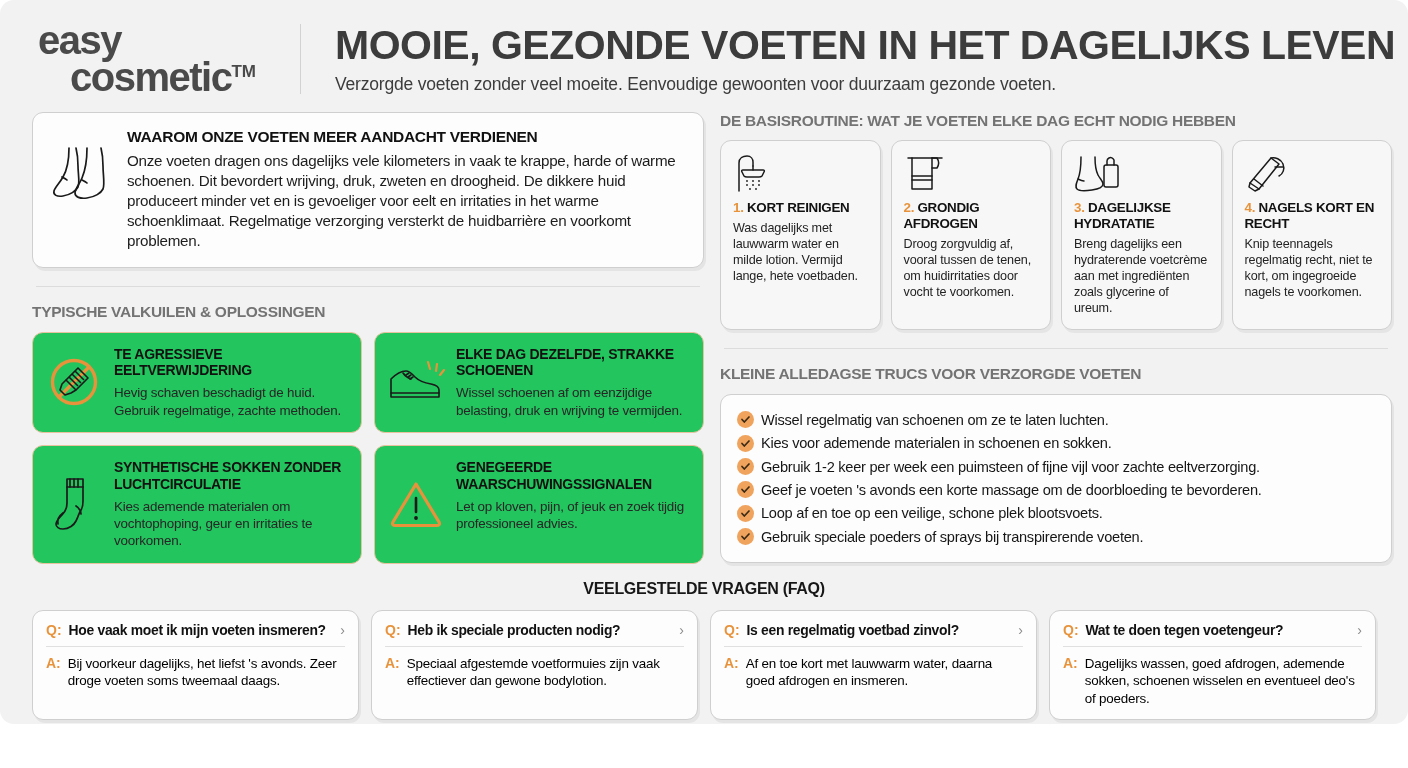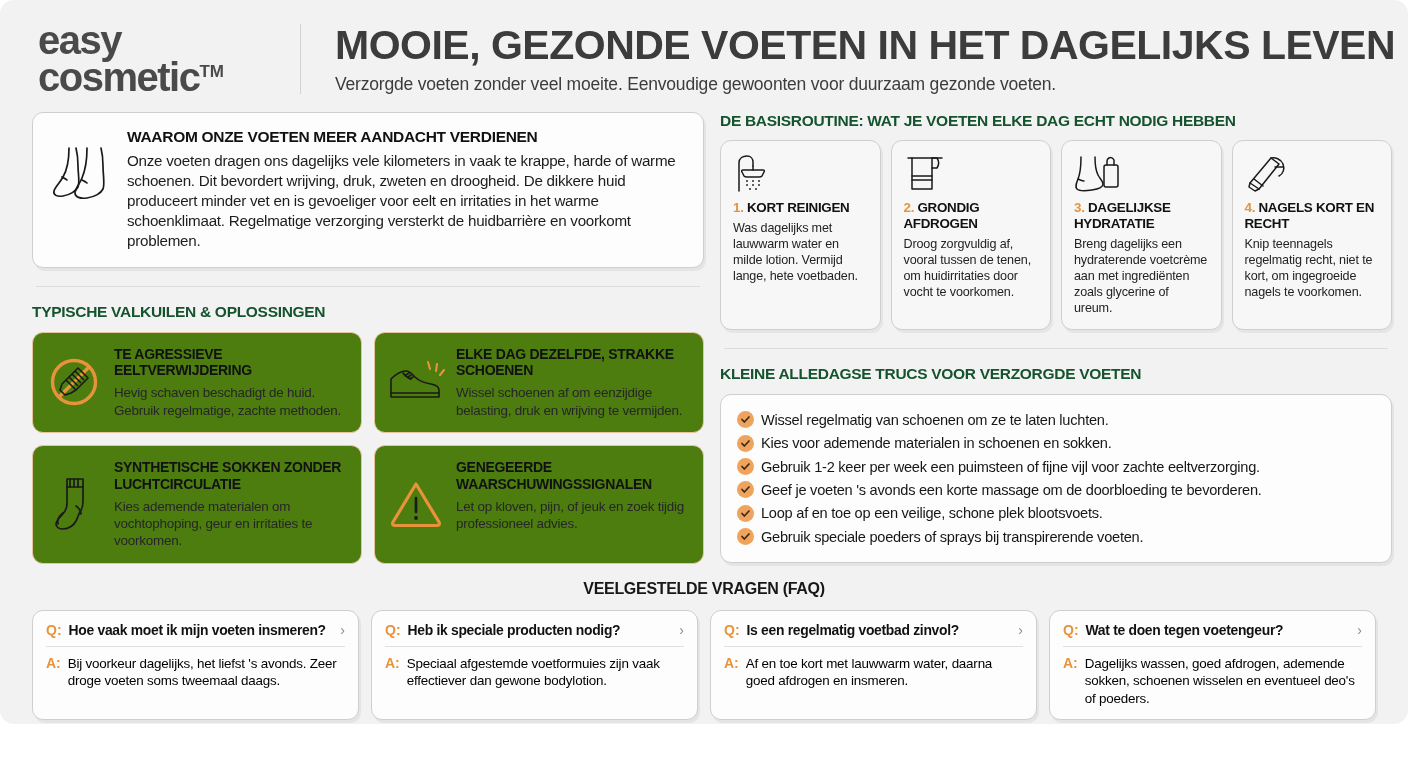--- a/index.html
+++ b/index.html
@@ -28,21 +28,21 @@
     height: 112px;
   }
   .logo {
     width: 250px;
     flex: 0 0 250px;
     color: #4a4a4a;
     line-height: 0.92;
     letter-spacing: -1.5px;
   }
   .logo .l1 { font-size: 40px; font-weight: 700; display: block; }
-  .logo .l2 { font-size: 40px; font-weight: 700; display: block; position: relative; }
+  .logo .l2 { font-size: 40px; font-weight: 700; display: block; position: relative; text-align: center; }
   .logo .tm { font-size: 17px; font-weight: 700; vertical-align: super; letter-spacing: 0; }
 
   .hdr-divider {
     width: 1px;
     height: 70px;
     background: #d2d2d2;
     margin: 0 34px 0 12px;
     flex: 0 0 1px;
   }
   .hdr-text { flex: 1; }
@@ -65,21 +65,21 @@
   #cols {
     display: flex;
     padding: 0 32px;
     gap: 16px;
   }
   .col { width: 672px; flex: 0 0 672px; }
 
   .section-title {
     font-size: 15.5px;
     font-weight: 700;
-    color: #14532d;
+    color: #737373;
     letter-spacing: -0.3px;
     margin-bottom: 11px;
   }
   .hr {
     height: 1px;
     background: #dcdcdc;
     margin: 18px 4px 16px 4px;
   }
 
   
@@ -112,21 +112,21 @@
     letter-spacing: -0.25px;
   }
 
   
   #pitfalls {
     display: grid;
     grid-template-columns: 1fr 1fr;
     gap: 12px;
   }
   .pitfall {
-    background: #4d7c0f;
+    background: #22c55e;
     border: 1px solid #e7c49f;
     border-radius: 11px;
     display: flex;
     gap: 11px;
     padding: 13px 14px 13px 12px;
     min-height: 94px;
   }
   .pitfall .pf-icon { flex: 0 0 58px; display: flex; align-items: center; justify-content: center; }
   .pitfall h4 {
     font-size: 14px;

